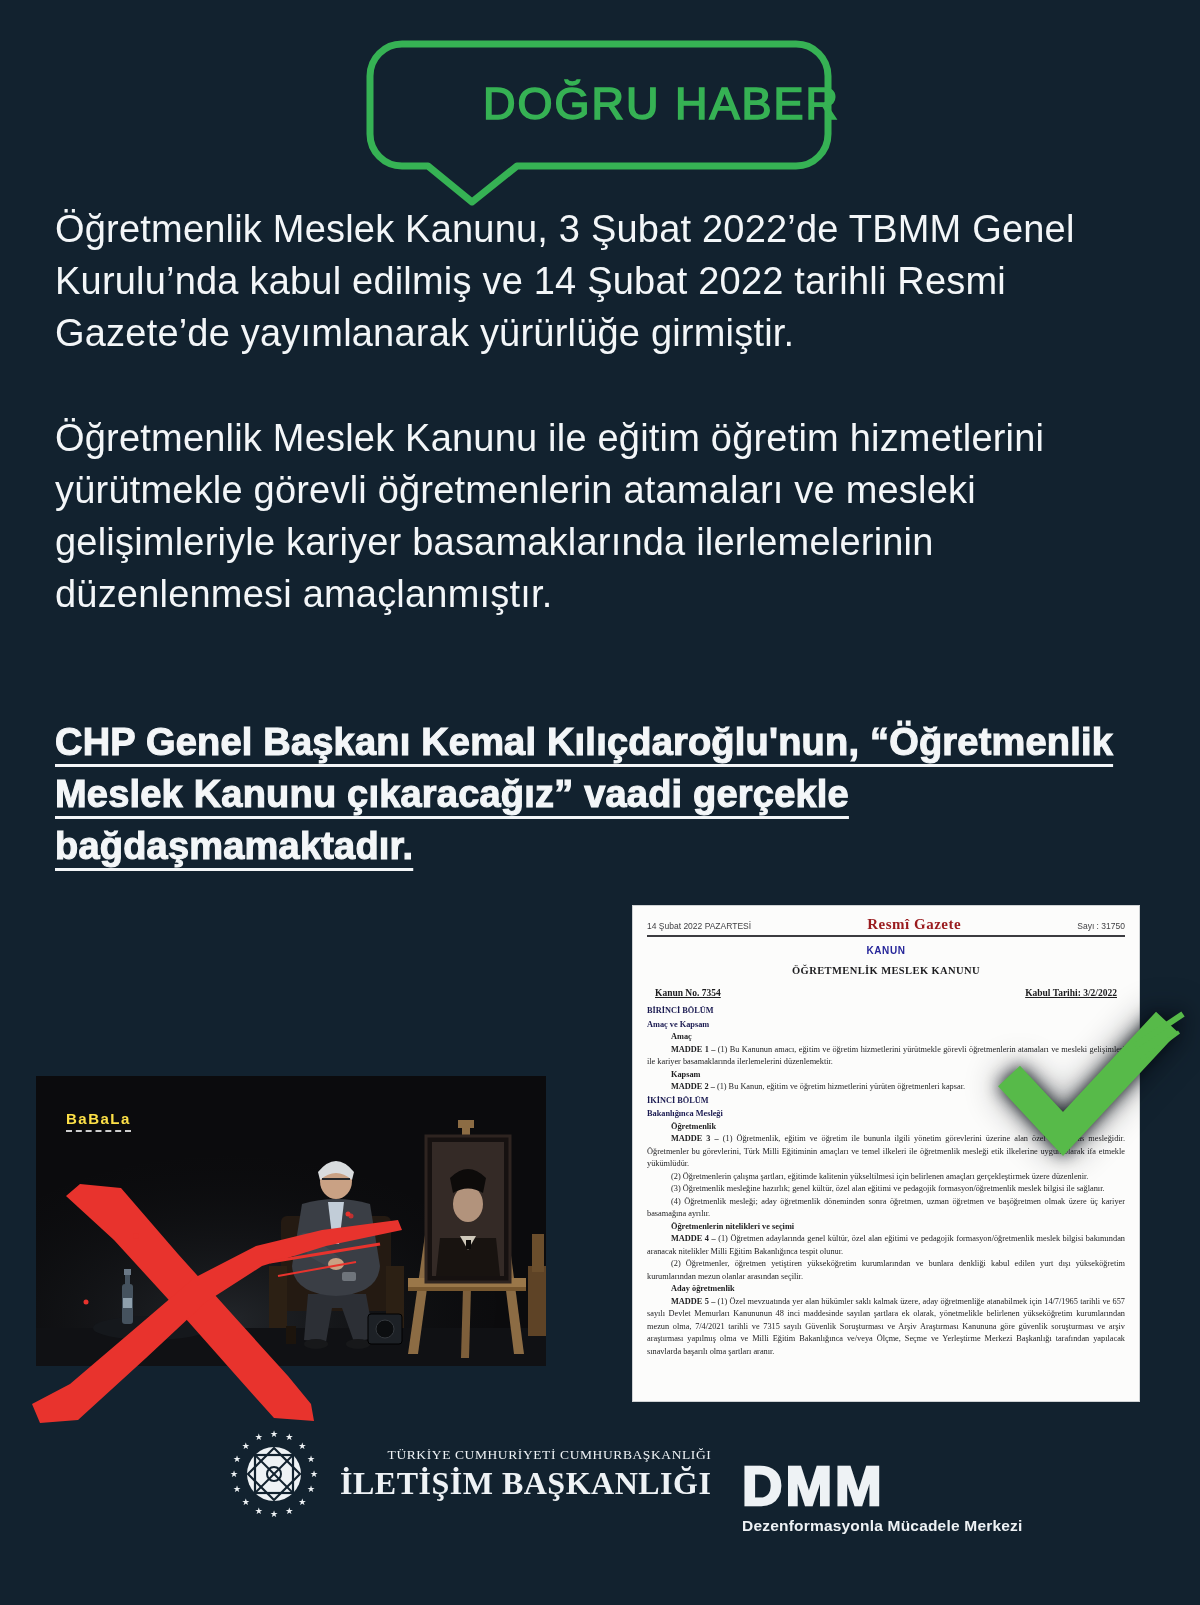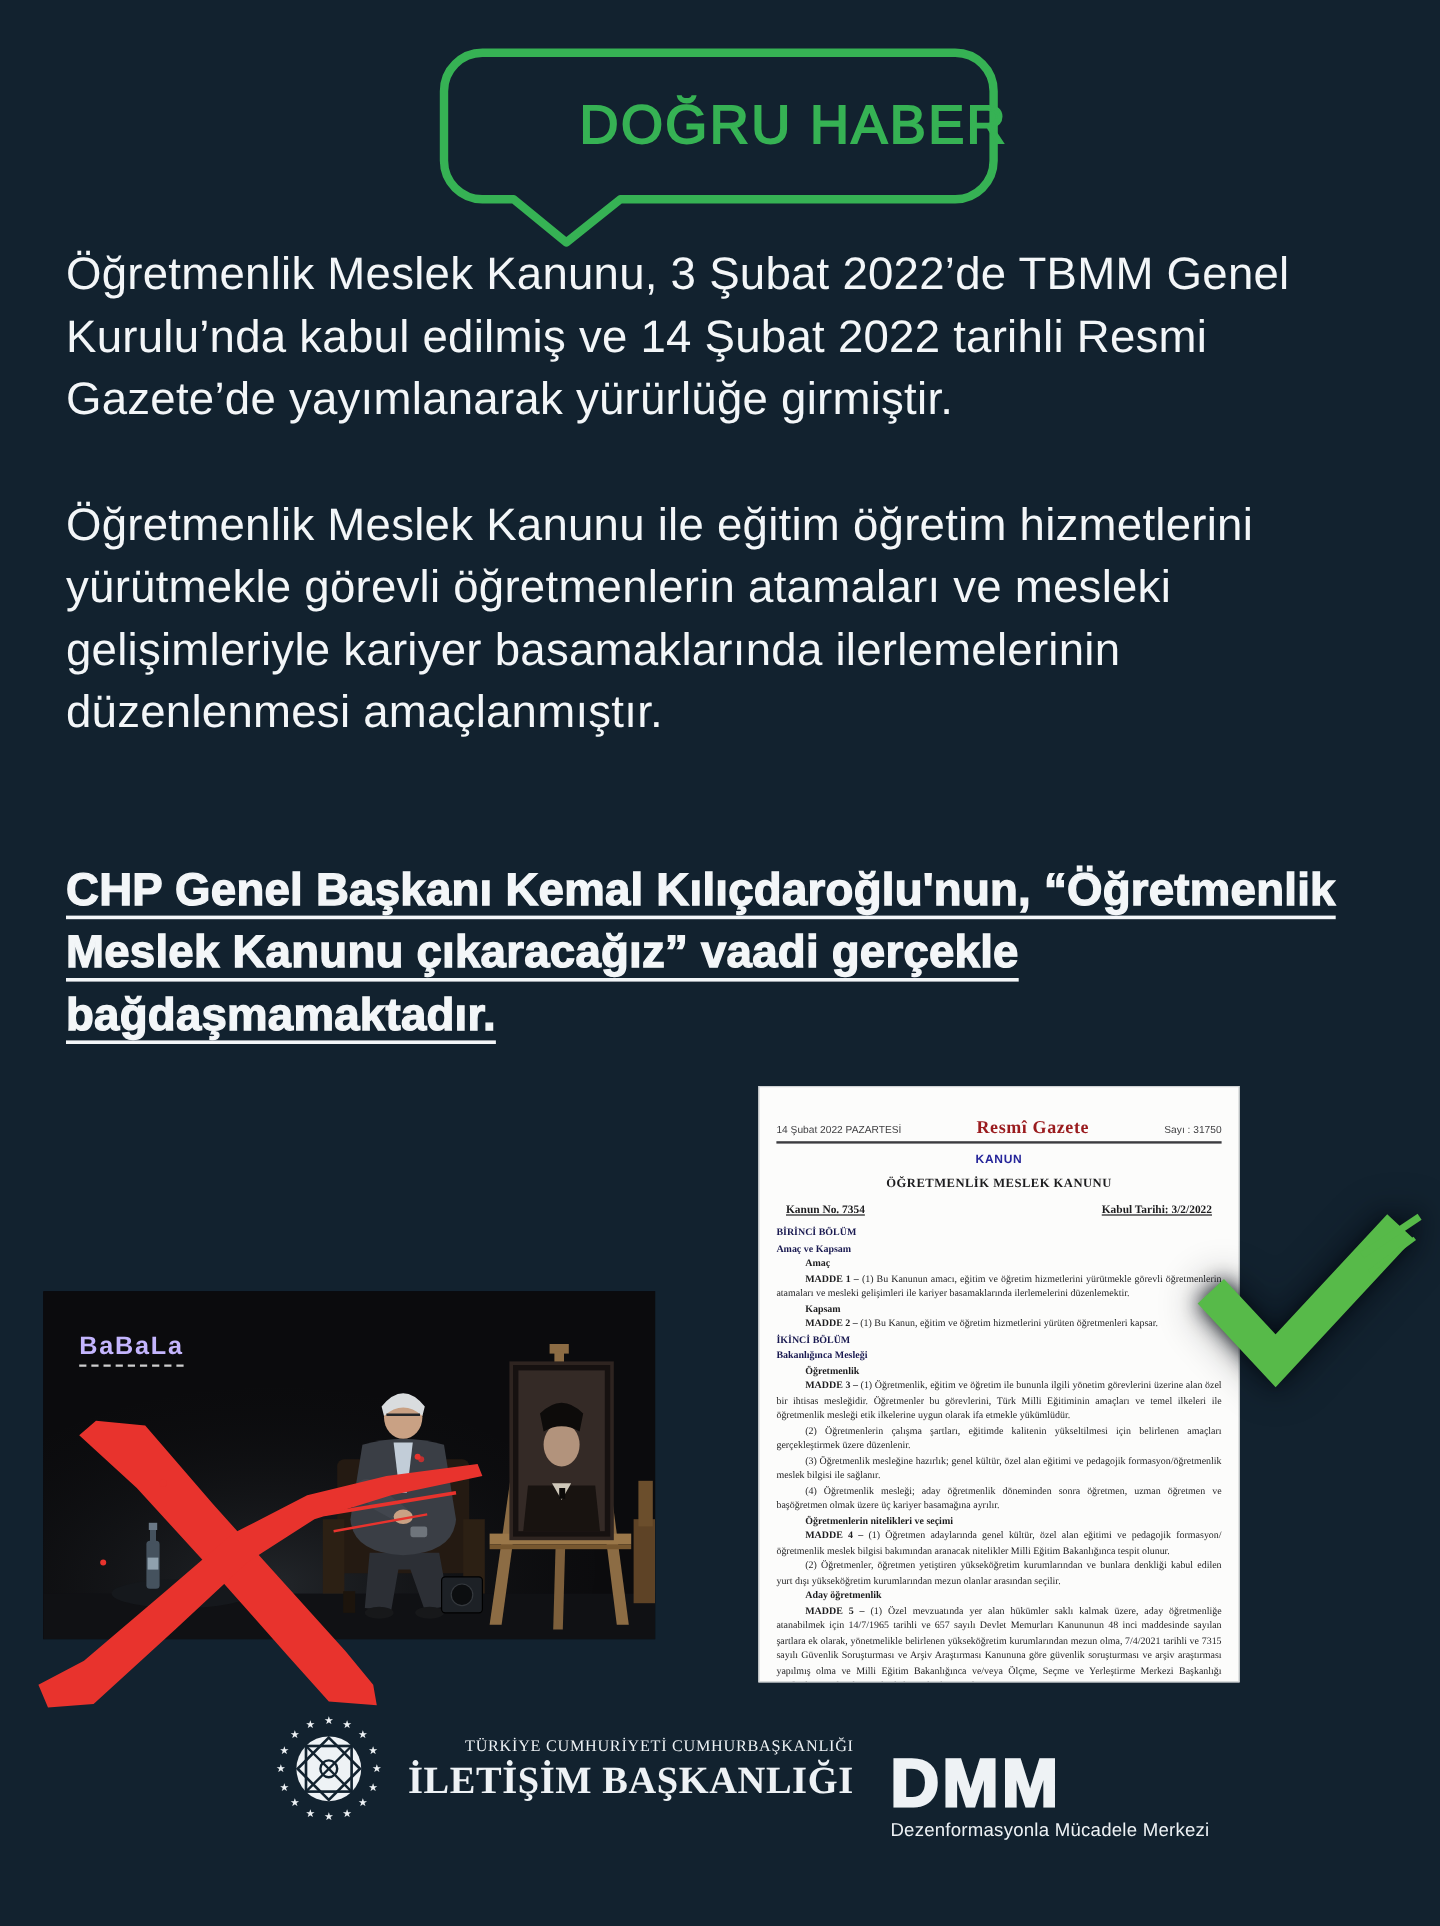--- a/index.html
+++ b/index.html
@@ -17,27 +17,27 @@
   .para{position:absolute;left:55px;width:1100px;margin:0;color:#f3f6f8;
         font-size:38px;line-height:52px;letter-spacing:.2px;}
   #p1{top:203px;}
   #p2{top:412px;}
   #p3{top:716px;font-weight:700;-webkit-text-stroke:1.1px #f3f6f8;
       text-decoration:underline;text-decoration-thickness:3px;text-underline-offset:9px;}
 
   
   .photo{position:absolute;left:36px;top:1076px;width:510px;height:290px;
          background:#0a0b0d;overflow:hidden;}
-  .babala{position:absolute;left:30px;top:34px;color:#c4b5fd;font-size:21px;font-weight:700;
+  .babala{position:absolute;left:30px;top:34px;color:#fde047;font-size:15px;font-weight:700;
           letter-spacing:1.5px;border-bottom:2px dashed rgba(255,255,255,.8);padding-bottom:3px;}
   .xmark{position:absolute;left:26px;top:1178px;width:382px;height:248px;}
 
   
-  .doc{position:absolute;left:632px;top:905px;width:401px;height:497px;background:#fcfcfb;
-       border:1px solid #cfd2d4;padding:26px 14px;box-sizing:border-box;
+  .doc{position:absolute;left:632px;top:905px;width:508px;height:497px;background:#fcfcfb;
+       border:1px solid #cfd2d4;padding:10px 14px;box-sizing:border-box;
        font-family:"Liberation Serif",serif;color:#1d1d1f;overflow:hidden;}
   .doc-head{display:flex;justify-content:space-between;align-items:baseline;}
   .doc-head .side{font-family:"Liberation Sans",sans-serif;font-size:8.5px;color:#3f3f42;}
   .masthead{font-size:15px;font-weight:700;color:#9a1b1e;letter-spacing:.5px;}
   .doc-rule{border-bottom:2px solid #3c3c40;margin-top:2px;}
   .kanun{text-align:center;margin-top:8px;font-family:"Liberation Sans",sans-serif;
          font-weight:700;font-size:10px;color:#26269a;letter-spacing:.6px;}
   .law-title{text-align:center;margin-top:9px;font-weight:700;font-size:10.5px;letter-spacing:.4px;}
   .law-meta{display:flex;justify-content:space-between;margin:12px 8px 7px 8px;
             font-weight:700;font-size:9.5px;}
@@ -55,21 +55,21 @@
   .footer-gov{position:absolute;left:228px;top:1428px;display:flex;align-items:center;
               gap:20px;color:#eef2f5;}
   .emblem{width:92px;height:92px;}
   .emb-star{font-size:9px;fill:#eef2f5;text-anchor:middle;dominant-baseline:central;}
   .gov-l1{font-family:"Liberation Serif",serif;font-size:13.5px;letter-spacing:.6px;text-align:right;}
   .gov-l2{font-family:"Liberation Serif",serif;font-size:32px;font-weight:700;
           letter-spacing:.5px;margin-top:2px;}
   .dmm{position:absolute;left:742px;top:1462px;color:#eef2f5;}
   .dmm-word{font-size:56px;font-weight:700;letter-spacing:3px;line-height:48px;
             -webkit-text-stroke:2.5px #eef2f5;}
-  .dmm-sub{font-size:15.5px;font-weight:400;margin-top:7px;letter-spacing:.2px;text-align:center;}
+  .dmm-sub{font-size:15.5px;font-weight:700;margin-top:7px;letter-spacing:.2px;text-align:center;}
 </style>
 </head>
 <body>
 
 <div class="page">
 
   <div class="bubble">
     <svg viewBox="0 0 478 178">
       <path d="M 40 8 H 434 A 32 32 0 0 1 466 40 V 98 A 32 32 0 0 1 434 130 H 155 L 110 166 L 66 130 H 40 A 32 32 0 0 1 8 98 V 40 A 32 32 0 0 1 40 8 Z" fill="none" stroke="#36b254" stroke-width="7" stroke-linejoin="round"></path>
     </svg>

